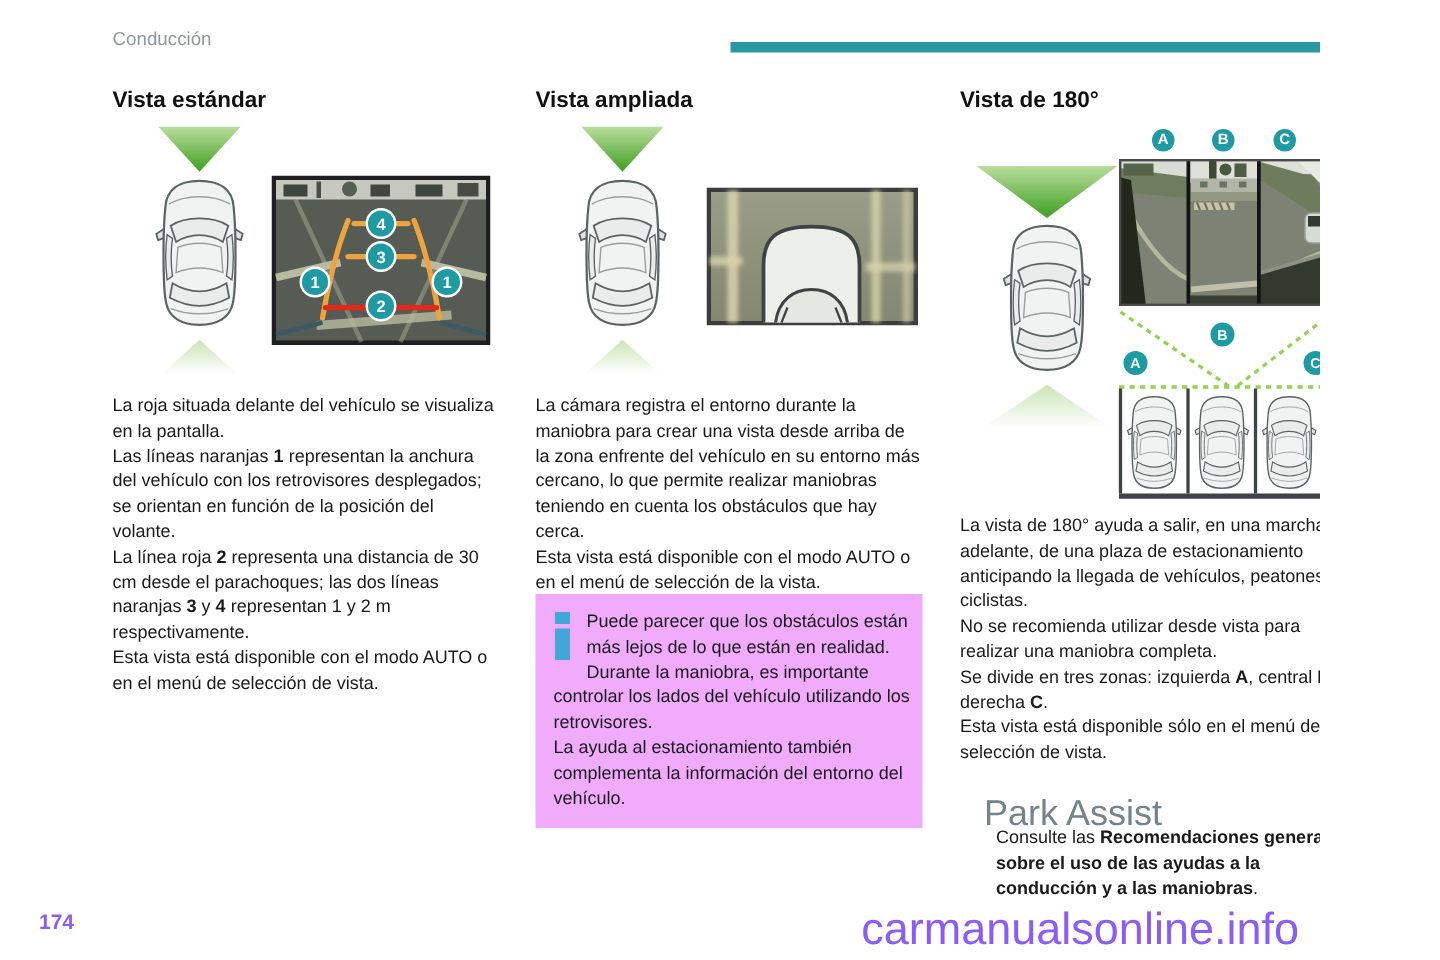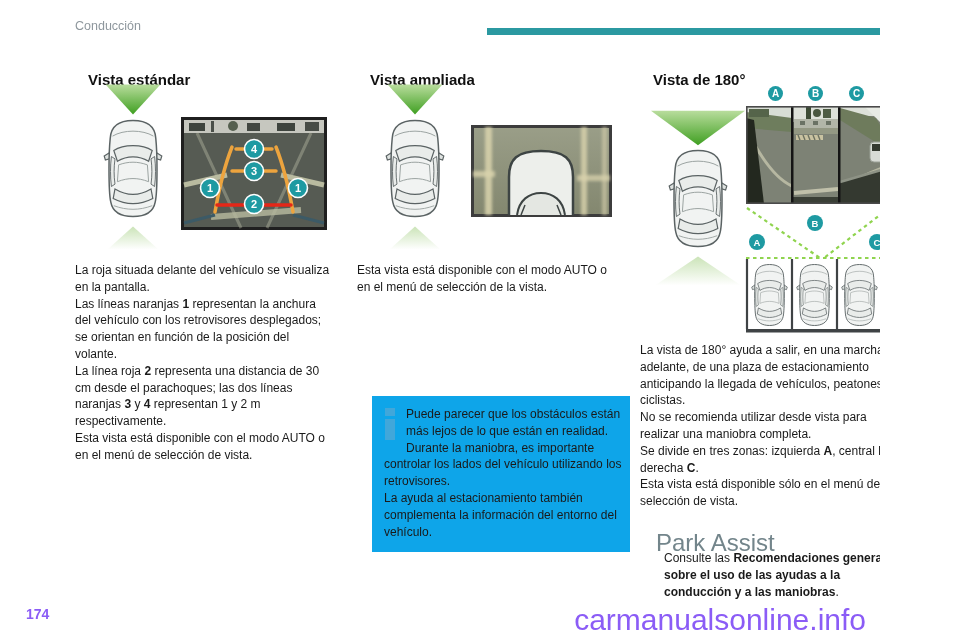--- a/index.html
+++ b/index.html
@@ -4,30 +4,30 @@
 <style>
   html,body{margin:0;padding:0;background:#ffffff;}
   .page{position:relative;width:880px;height:640px;background:#ffffff;
         font-family:Liberation Sans, sans-serif;overflow:hidden;color:#1a1a1a;}
   .section-label{position:absolute;left:75px;top:19px;font-size:12.5px;color:#8e979d;}
   .top-bar{position:absolute;left:487px;top:28px;width:473px;height:7px;background:#2b99a1;}
   .col{position:absolute;top:58px;height:582px;}
   .col-standard{left:75px;width:258px;}
   .col-extended{left:357px;width:258px;}
   .col-180{left:640px;width:268px;}
-  .col h2{position:absolute;left:0;top:0;margin:13px;font-size:15px;font-weight:bold;color:#101010;text-align:right;}
+  .col h2{position:absolute;left:0;top:0;margin:0;font-size:15px;font-weight:bold;color:#101010;text-align:right;}
   .fig{position:absolute;}
   .body-text{position:absolute;left:0;right:0;font-size:12px;line-height:16.8px;color:#1a1a1a;}
   .body-text p{margin:0;}
   b{font-weight:bold;}
   .bt-standard{top:204px;}
   .bt-extended{top:204px;}
   .bt-180{top:284px;}
-  .note-box{position:absolute;left:15px;top:338px;width:258px;box-sizing:border-box;
-            background:#0ea5e9;padding:10px 0 12px 12px;font-size:12px;line-height:16.8px;}
+  .note-box{position:absolute;left:0;top:338px;width:258px;box-sizing:border-box;
+            background:#f0abfc;padding:10px 0 12px 12px;font-size:12px;line-height:16.8px;}
   .note-box p{margin:0;}
   .info-glyph{float:left;width:12px;height:33px;margin:2px 9px 2px 1px;position:relative;}
   .info-glyph::before{content:"";position:absolute;top:0;left:0;width:10px;height:8px;background:#41a7da;}
   .info-glyph::after{content:"";position:absolute;top:11px;left:0;width:10px;height:21px;background:#41a7da;}
   .zone-badge{position:absolute;width:15px;height:15px;border-radius:50%;background:#1e9aa2;
               color:#ffffff;font-size:10px;font-weight:bold;text-align:center;line-height:15px;}
   .park-heading{position:absolute;left:0;top:455px;margin:16px;font-size:24px;font-weight:400;color:#73858b;}
   .pa-text{top:492px;margin-left:24px;}
   .page-number{position:absolute;left:26px;top:606px;font-size:14px;font-weight:bold;color:#8b5cf6;}
   .watermark{position:absolute;right:14px;top:603px;font-size:30px;color:#8b5cf6;}
@@ -161,20 +161,21 @@
         <rect x="131" y="2" width="5" height="88" fill="#cfc9a6" opacity="0.7"></rect>
         <rect x="2" y="46" width="22" height="6" fill="#d9d3ad" opacity="0.8"></rect>
         <rect x="106" y="50" width="33" height="6" fill="#d9d3ad" opacity="0.75"></rect>
       </g>
       <path d="M38,90 L38,52 C38,34 46,26 70,26 C94,26 102,34 102,52 L102,90" fill="#edefeb" stroke="#3d4443" stroke-width="2.5"></path>
       <path d="M46,90 C48,75 58,68 70,68 C82,68 92,75 94,90" fill="#e4e7e2" stroke="#3d4443" stroke-width="2"></path>
       <path d="M50,90 L54,80 M90,90 L86,80" stroke="#3d4443" stroke-width="1.5" fill="none"></path>
     </svg>
 
     <div class="body-text bt-extended">
+      <p><span>La cámara registra el entorno durante la maniobra para crear una vista desde arriba de la zona enfrente del vehículo en su entorno más cercano, lo que permite realizar maniobras teniendo en cuenta los obstáculos que hay cerca.</span></p>
       <p><span>Esta vista está disponible con el modo AUTO o en el menú de selección de la vista.</span></p>
     </div>
 
     <div class="note-box">
       <span class="info-glyph"></span>
       <p><span>Puede parecer que los obstáculos están más lejos de lo que están en realidad.</span></p>
       <p><span>Durante la maniobra, es importante controlar los lados del vehículo utilizando los retrovisores.</span></p>
       <p><span>La ayuda al estacionamiento también complementa la información del entorno del vehículo.</span></p>
     </div>
   </div>

